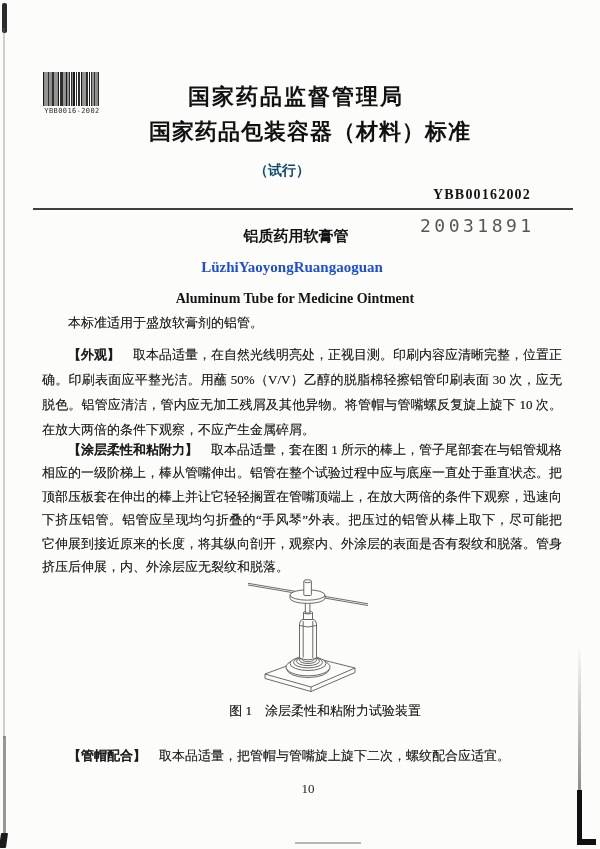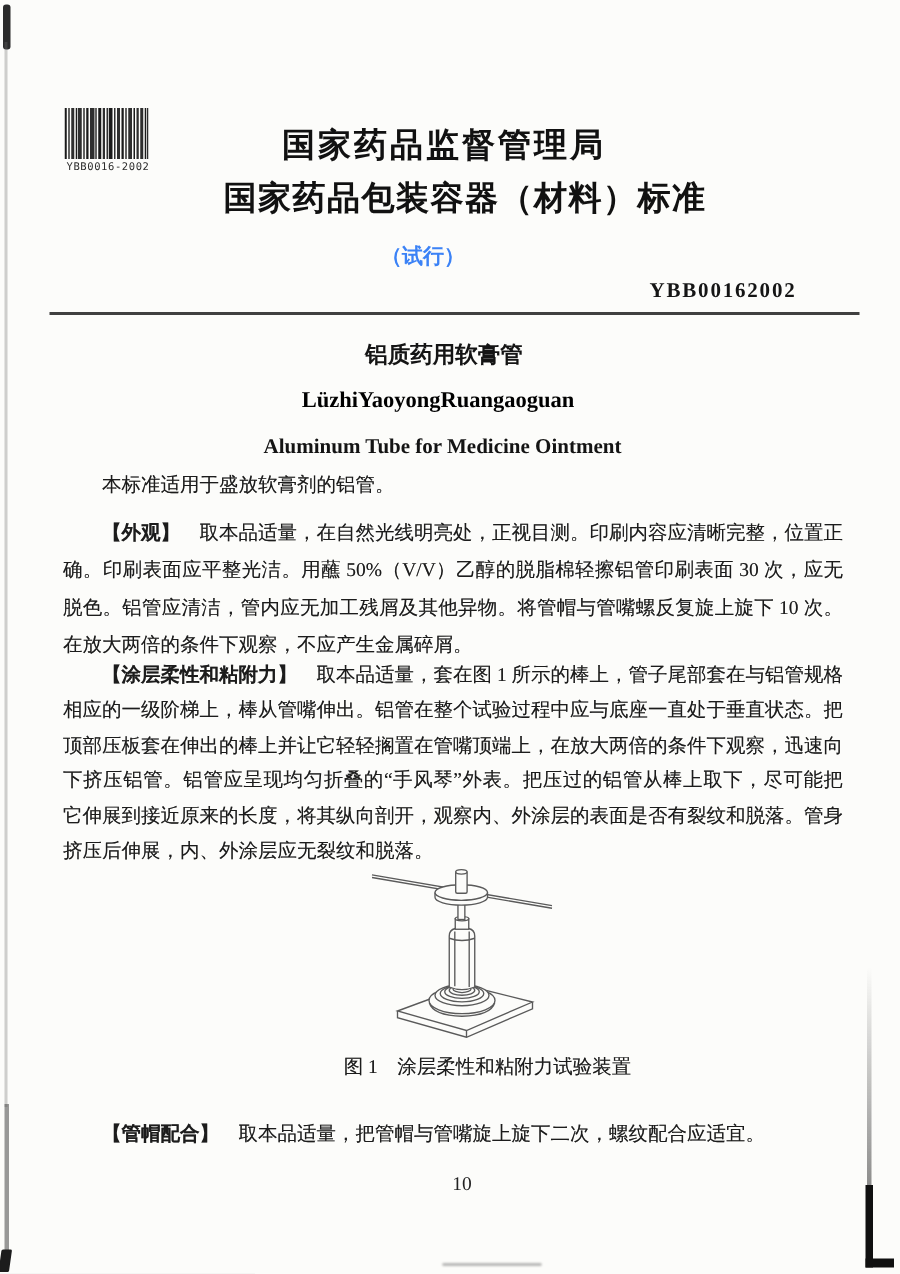--- a/index.html
+++ b/index.html
@@ -8,29 +8,29 @@
     position:relative;width:600px;height:849px;background:#fcfcfa;
     font-family:"Liberation Serif",serif;color:#1d1d1d;overflow:hidden;
   }
   .abs{position:absolute;}
   
   .h1{left:0;top:82px;width:600px;text-align:center;padding-right:8px;box-sizing:border-box;
       font-size:22px;font-weight:bold;letter-spacing:2px;color:#111;}
   .h2{left:0;top:117px;width:600px;text-align:center;padding-left:20px;box-sizing:border-box;
       font-size:22px;font-weight:bold;letter-spacing:1px;color:#111;}
   .trial{left:0;top:162px;width:600px;text-align:center;padding-right:36px;box-sizing:border-box;
-      font-size:14px;font-weight:bold;color:#3b82f6;}
+      font-size:14px;font-weight:bold;color:#0c4a6e;}
   .stdno{left:433px;top:187px;font-size:14px;font-weight:bold;letter-spacing:1.2px;color:#151515;}
   .rule{left:33px;top:208px;width:540px;height:2px;background:#262626;opacity:.88;}
   .stamp{left:420px;top:215px;font-family:"DejaVu Sans Mono",monospace;font-size:18px;
       letter-spacing:3.5px;color:#3e3e3e;opacity:.88;}
   .doc-cn{left:0;top:227px;width:600px;text-align:center;padding-right:8px;box-sizing:border-box;
       font-size:15px;font-weight:bold;color:#141414;}
   .doc-py{left:0;top:259px;width:600px;text-align:center;padding-right:16px;box-sizing:border-box;
-      font-size:15px;font-weight:bold;color:#000000;}
+      font-size:15px;font-weight:bold;color:#1d4ed8;}
   .doc-en{left:0;top:291px;width:600px;text-align:center;padding-right:10px;box-sizing:border-box;
       font-size:14px;font-weight:bold;color:#141414;}
   
   .barcode{left:43px;top:72px;width:56px;height:34px;}
   .barcode-label{left:40px;top:107px;width:64px;text-align:center;
       font-family:"DejaVu Sans Mono",monospace;font-size:7px;letter-spacing:.4px;color:#2c2c2c;}
   
   .bodytext{font-size:13px;color:#1c1c1c;text-shadow:0 0 .3px rgba(0,0,0,.45);}
   .line{width:520px;overflow:hidden;white-space:nowrap;}
   .pline{width:520px;overflow:hidden;text-align:justify;text-align-last:justify;}
@@ -89,20 +89,21 @@
       <rect x="53.5" y="0" width="1" height="34" fill="#1a1a1a"></rect>
       <rect x="55" y="0" width="1" height="34" fill="#2e2e2e"></rect>
     </svg>
   <div class="abs barcode-label">YBB0016-2002</div>
 
   <div class="abs h1">国家药品监督管理局</div>
   <div class="abs h2">国家药品包装容器（材料）标准</div>
   <div class="abs trial">（试行）</div>
   <div class="abs stdno">YBB00162002</div>
   <div class="abs rule"></div>
+  <div class="abs stamp">20031891</div>
 
   <div class="abs doc-cn">铝质药用软膏管</div>
   <div class="abs doc-py">LüzhiYaoyongRuangaoguan</div>
   <div class="abs doc-en">Aluminum Tube for Medicine Ointment</div>
 
   <div class="abs bodytext scope line">　　本标准适用于盛放软膏剂的铝管。</div>
 
   <div class="abs bodytext para1">
     <div class="pline"><span class="bh">　　【外观】</span><span>　取本品适量，在自然光线明亮处，正视目测。印刷内容应清晰完整，位置正</span></div>
     <div class="pline">确。印刷表面应平整光洁。用蘸 50%（V/V）乙醇的脱脂棉轻擦铝管印刷表面 30 次，应无</div>

